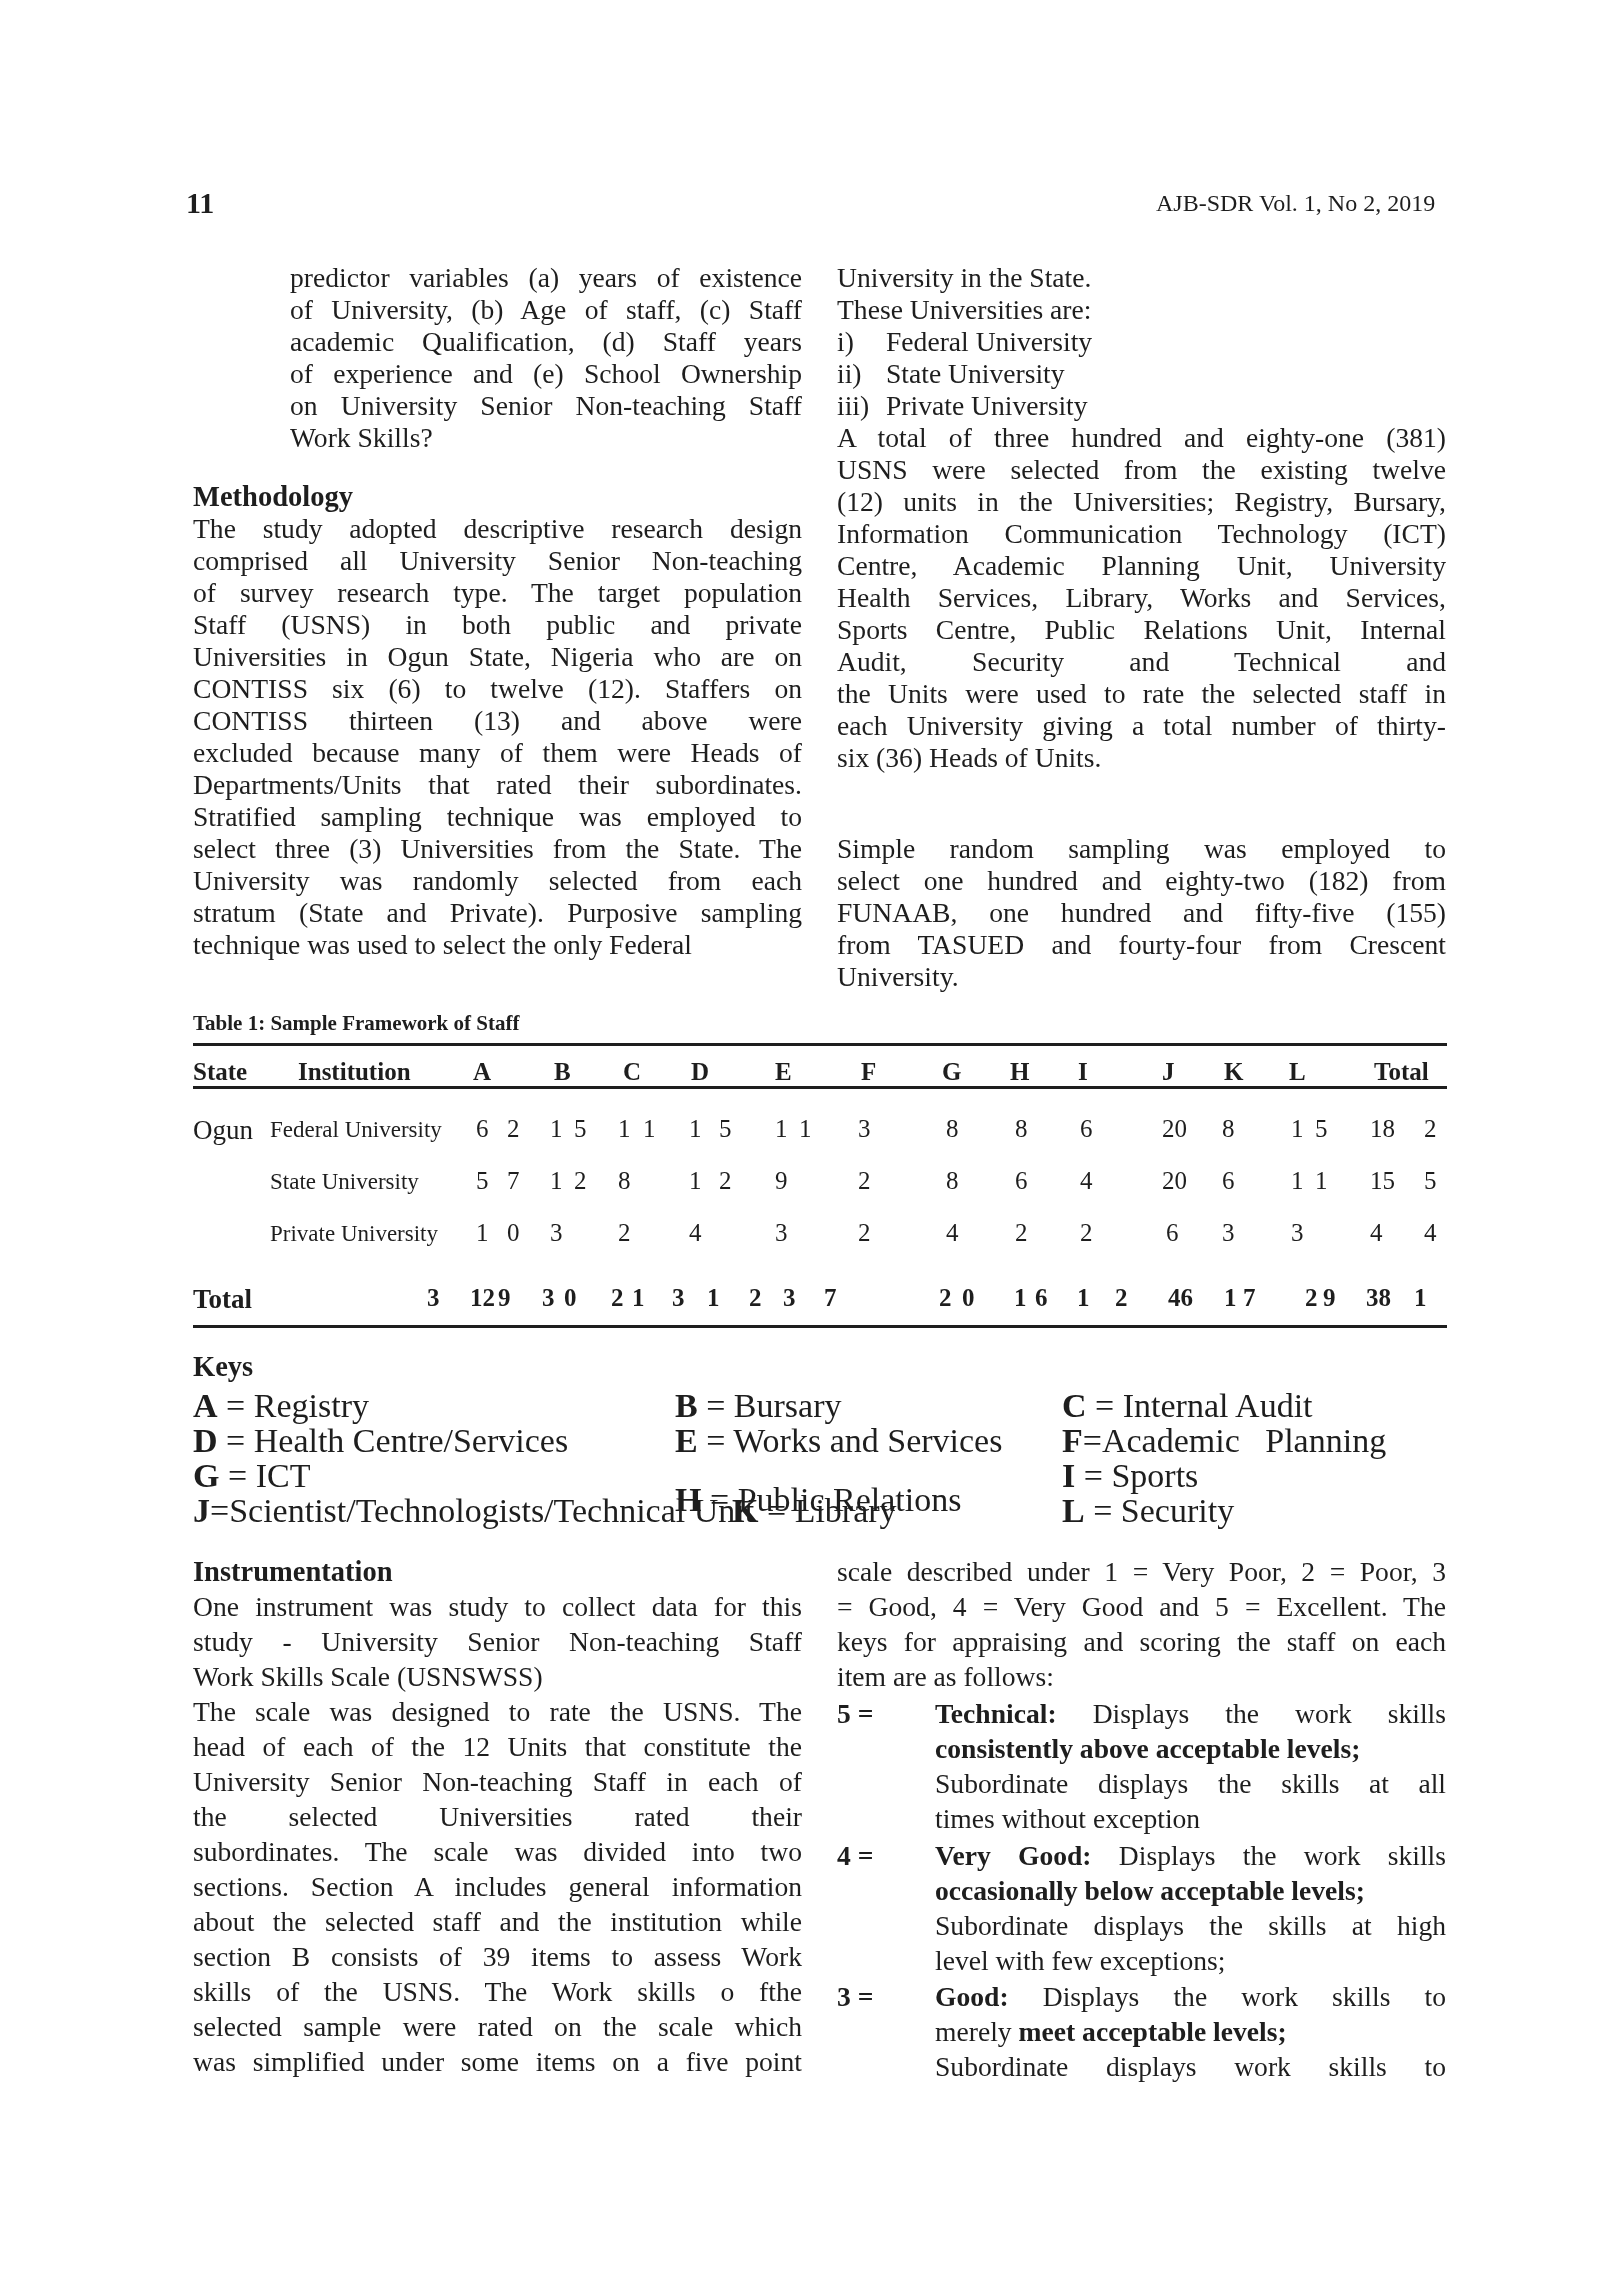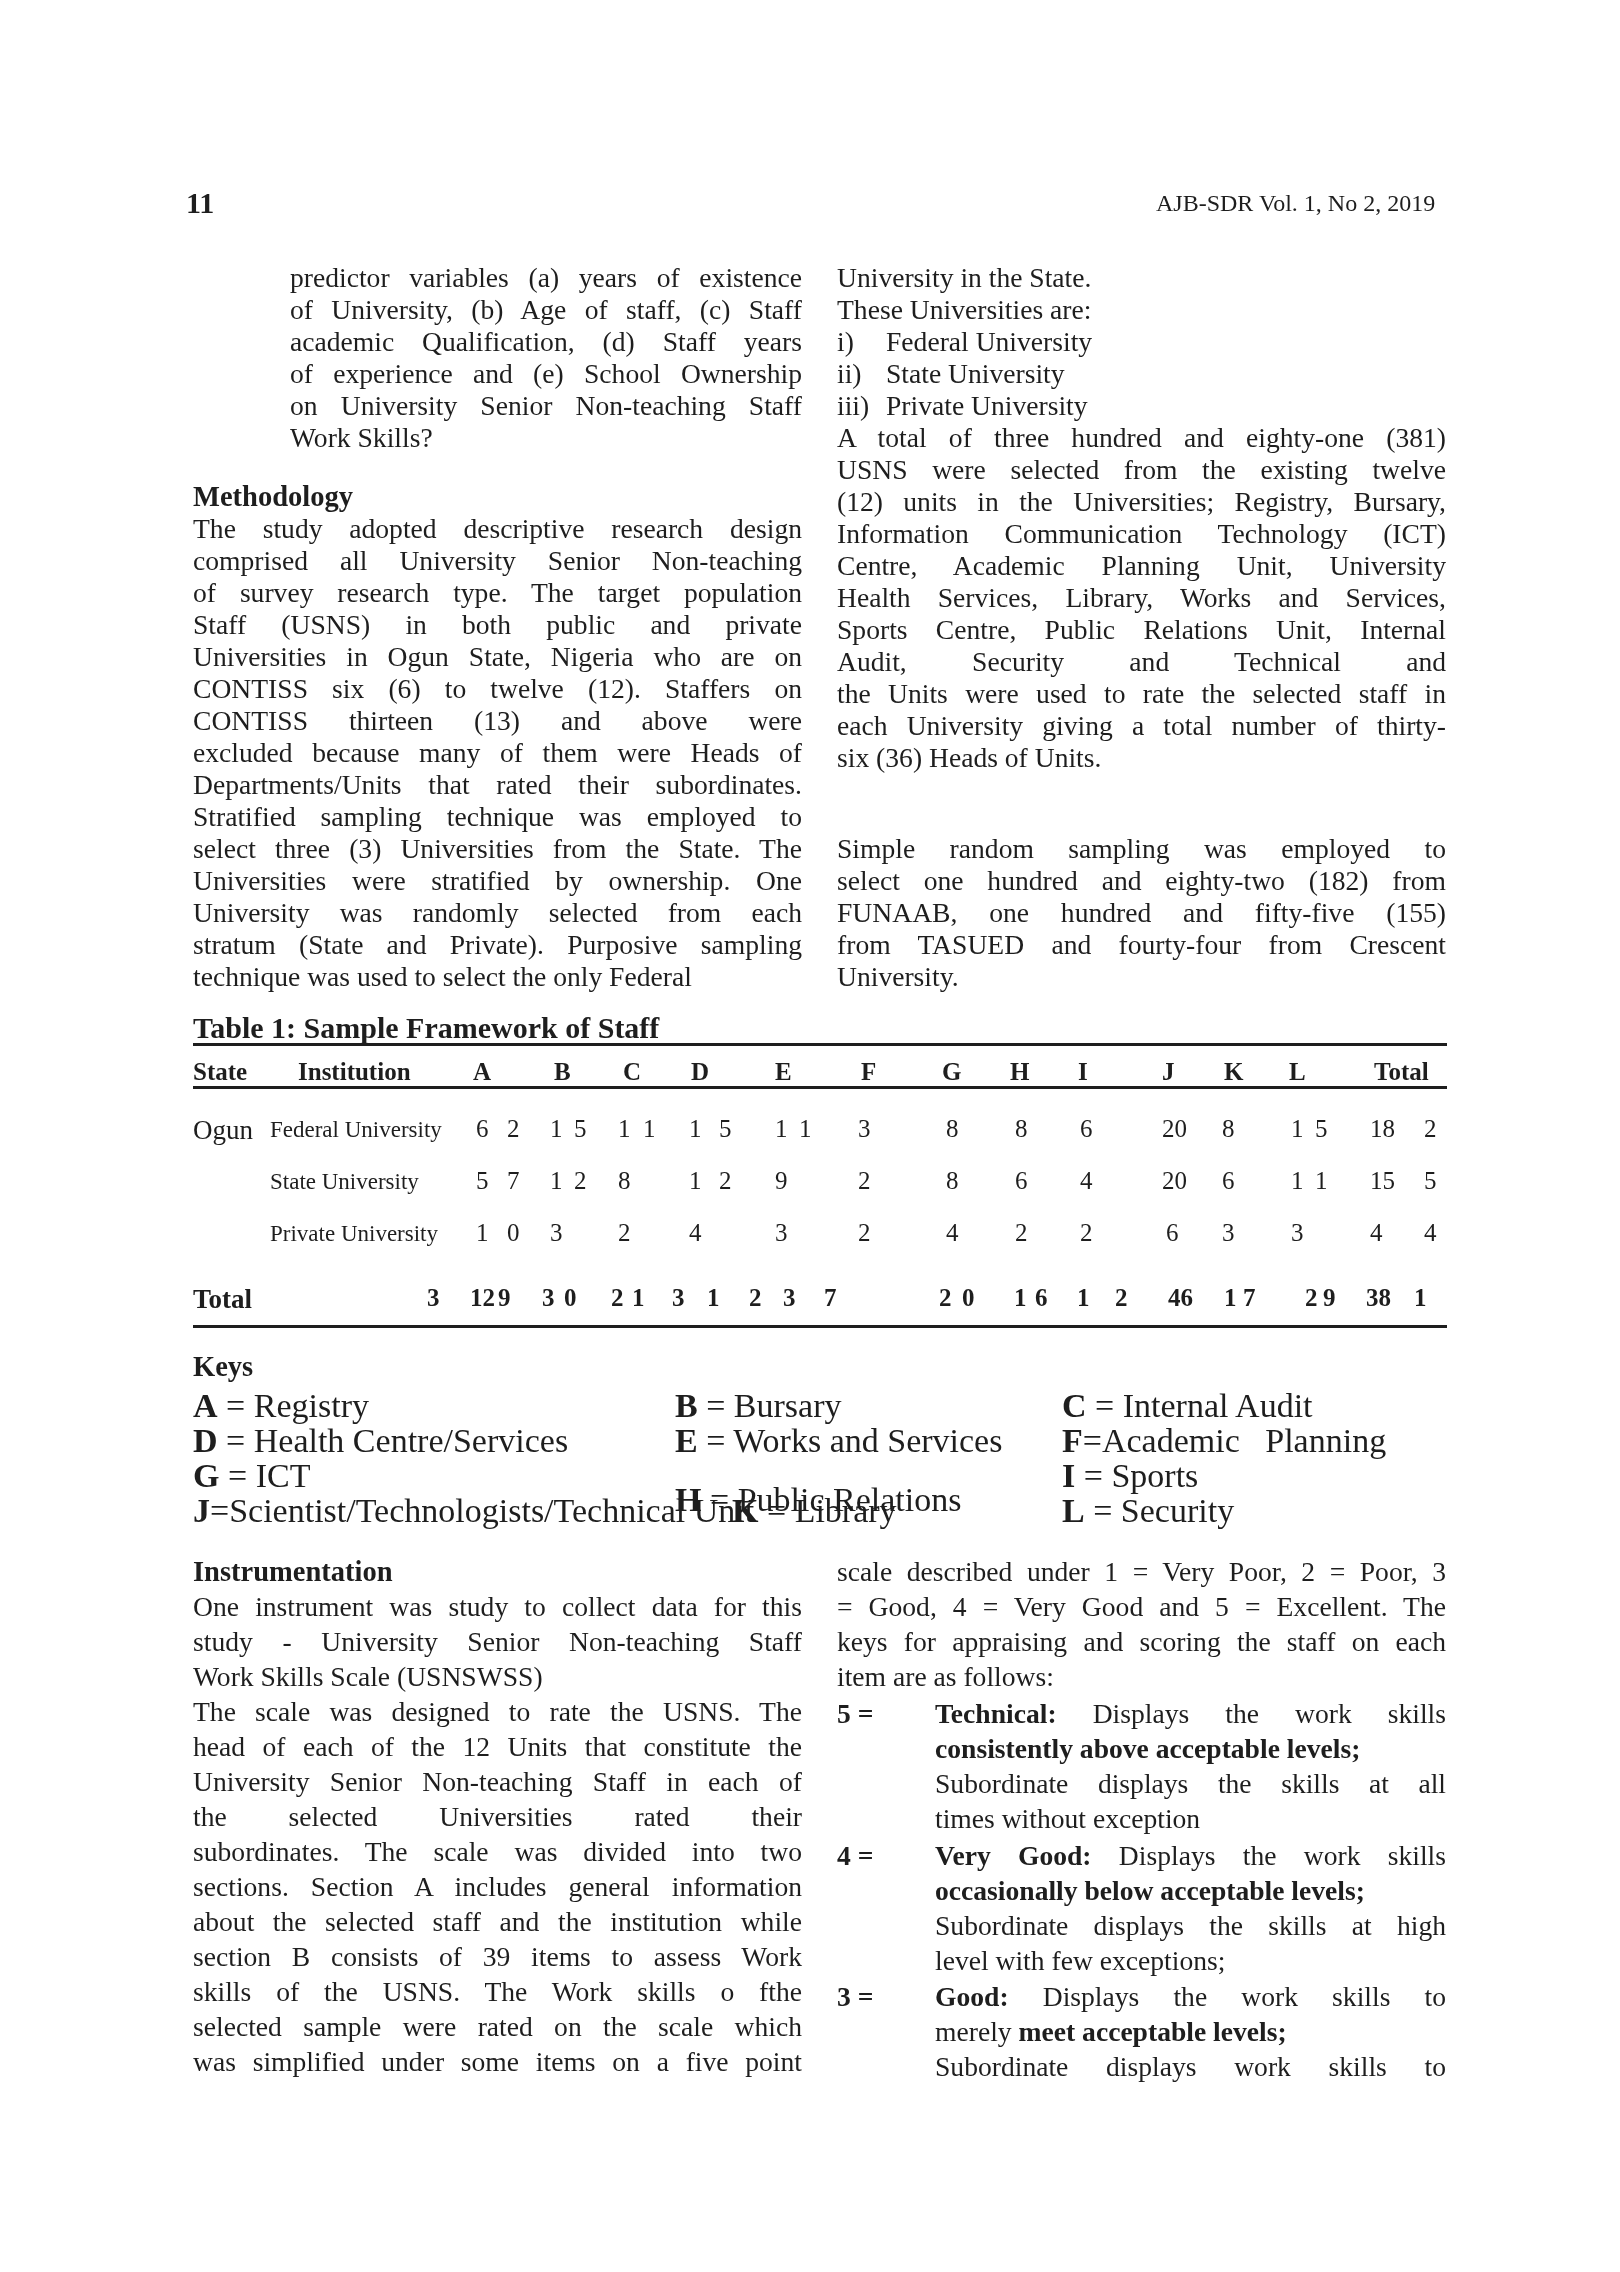--- a/index.html
+++ b/index.html
@@ -10,21 +10,21 @@
   .running-head { left: 1156px; top: 190px; font-size: 24px; }
   .col { position: absolute; font-size: 27.6px; line-height: 32px; }
   .line { display: block; white-space: nowrap; }
   .jline { display: block; text-align: justify; text-align-last: justify; }
   .h { font-weight: bold; font-size: 28.5px; }
   .left-col { left: 193px; width: 609px; }
   .left-col-indent { left: 290px; width: 512px; }
   .right-col { left: 837px; width: 609px; }
   .list-marker { display: inline-block; width: 49px; }
   
-  .tbl-title { left: 193px; top: 1011px; font-size: 30px; font-weight: bold; }
+  .tbl-title { left: 193px; top: 1011px; font-size: 21px; font-weight: bold; }
   .rule { position: absolute; left: 193px; width: 1254px; background: #1e1e1e; }
   .thead { position: absolute; top: 1058px; font-size: 25px; font-weight: bold; }
   .tcell { position: absolute; font-size: 25px; }
   .tbold { font-weight: bold; }
   .keys-title { left: 193px; top: 1351px; font-size: 28.5px; font-weight: bold; }
   .key { position: absolute; font-size: 34px; white-space: nowrap; }
   .key b { font-weight: bold; }
   .scale-row { position: absolute; left: 837px; width: 609px; font-size: 27.6px; line-height: 35px; }
   .scale-num { position: absolute; left: 0; font-weight: bold; }
   .scale-body { position: absolute; left: 98px; width: 511px; }
@@ -50,21 +50,20 @@
   <span class="jline">comprised all University Senior Non-teaching</span>
   <span class="jline">of survey research type. The target population</span>
   <span class="jline">Staff (USNS) in both public and private</span>
   <span class="jline">Universities in Ogun State, Nigeria who are on</span>
   <span class="jline">CONTISS six (6) to twelve (12). Staffers on</span>
   <span class="jline">CONTISS thirteen (13) and above were</span>
   <span class="jline">excluded because many of them were Heads of</span>
   <span class="jline">Departments/Units that rated their subordinates.</span>
   <span class="jline">Stratified sampling technique was employed to</span>
   <span class="jline">select three (3) Universities from the State. The</span>
-  <span class="jline">Universities were stratified by ownership. One</span>
   <span class="jline">University was randomly selected from each</span>
   <span class="jline">stratum (State and Private). Purposive sampling</span>
   <span class="line">technique was used to select the only Federal</span>
 </div>
 
 <div class="col right-col" style="top:262px;">
   <span class="line">University in the State.</span>
   <span class="line">These Universities are:</span>
   <span class="line"><span class="list-marker">i)</span><span>Federal University</span></span>
   <span class="line"><span class="list-marker">ii)</span><span>State University</span></span>

